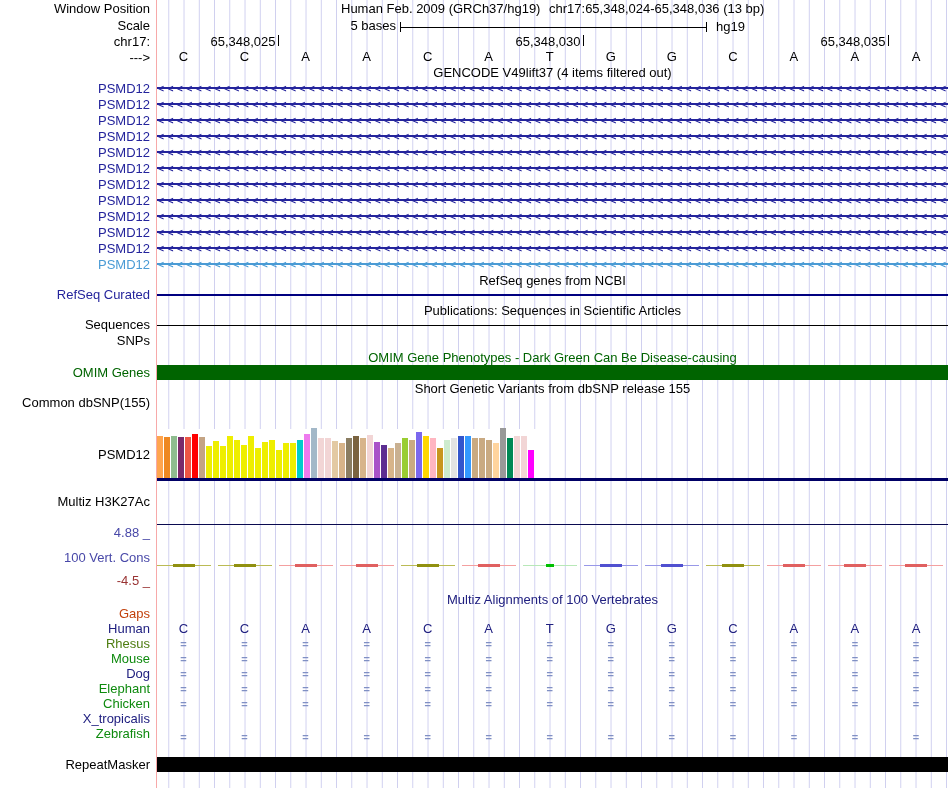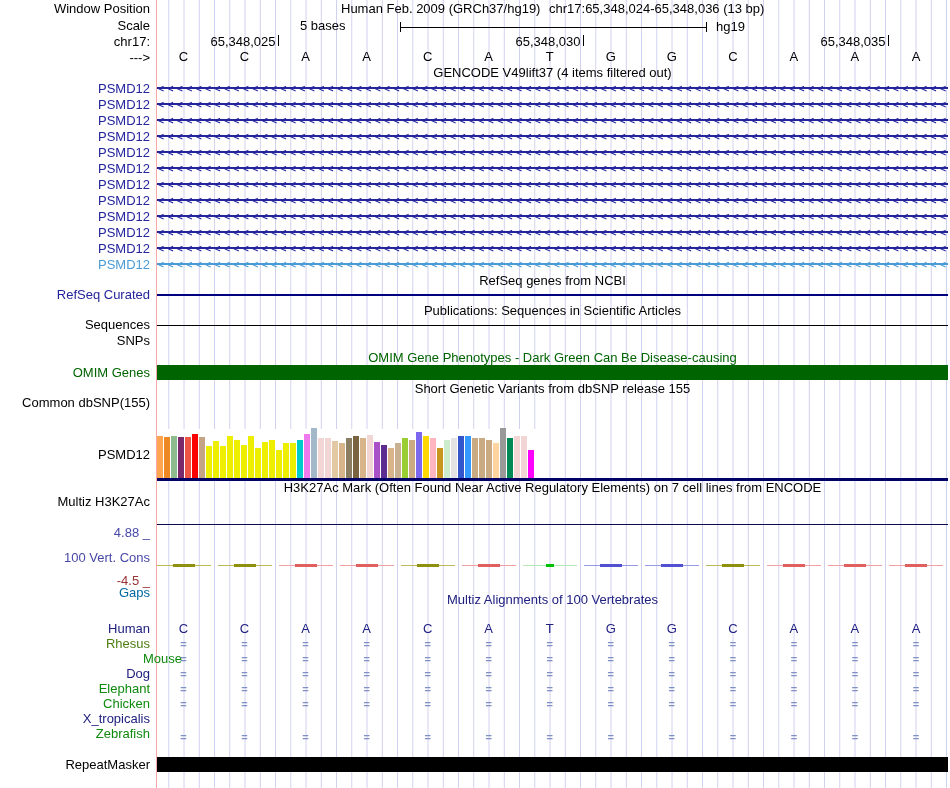--- a/index.html
+++ b/index.html
@@ -31,21 +31,21 @@
 
 <div id="browser">
   <div class="grid"></div>
   <div class="sep"></div>
 
   <div class="lbl" style="top:2px">Window Position</div>
   <div class="abs" style="left:341px;top:2px">Human Feb. 2009 (GRCh37/hg19)</div>
   <div class="abs" style="left:549px;top:2px">chr17:65,348,024-65,348,036 (13 bp)</div>
 
   <div class="lbl" style="top:19px">Scale</div>
-  <div class="abs" style="left:300px;top:19px;width:96px;text-align:left">5 bases</div>
+  <div class="abs" style="left:300px;top:19px;width:96px;text-align:right">5 bases</div>
   <div class="abs" style="left:400px;top:27px;width:307px;height:1px;background:#000"></div>
   <div class="tick" style="left:400px;top:22px;height:10px"></div>
   <div class="tick" style="left:706px;top:22px;height:10px"></div>
   <div class="abs" style="left:716px;top:20px">hg19</div>
 
   <div class="lbl" style="top:35px">chr17:</div>
   <div class="lbl" style="top:51px">---&gt;</div>
 
   <div class="title" style="top:66px">GENCODE V49lift37 (4 items filtered out)</div>
 
@@ -62,21 +62,20 @@
   <div class="lbl" style="top:366px;color:#006400">OMIM Genes</div>
   <div class="hline" style="top:365px;height:15px;background:#006400"></div>
 
   <div class="title" style="top:382px">Short Genetic Variants from dbSNP release 155</div>
   <div class="lbl" style="top:396px">Common dbSNP(155)</div>
 
   <div class="abs" style="left:157px;top:429px;width:382px;height:49px;background:#fff"></div>
   <div class="lbl" style="top:448px">PSMD12</div>
   <div class="hline" style="top:478px;height:3px;background:#000066"></div>
 
-  <div class="title" style="top:481px">H3K27Ac Mark (Often Found Near Active Regulatory Elements) on 7 cell lines from ENCODE</div>
   <div class="lbl" style="top:495px">Multiz H3K27Ac</div>
   <div class="hline" style="top:523.5px;height:1.5px;background:#0A0A50"></div>
 
   <div class="lbl" style="top:526px;color:#4848A8">4.88 _</div>
   <div class="lbl" style="top:551px;color:#4848A8">100 Vert. Cons</div>
   <div class="lbl" style="top:574px;color:#993333">-4.5 _</div>
 
   <div class="title" style="top:593px;color:#202080">Multiz Alignments of 100 Vertebrates</div>
 
   <div class="lbl" style="top:758px">RepeatMasker</div>
@@ -246,21 +245,21 @@
     </div>
     <div class="pm" style="left: 766.9px; top: 564.5px; width: 54px; background: rgb(244, 160, 160);">
       <div class="core" style="background: rgb(224, 96, 96); width: 22px; left: 16px;"></div>
     </div>
     <div class="pm" style="left: 827.94px; top: 564.5px; width: 54px; background: rgb(244, 160, 160);">
       <div class="core" style="background: rgb(224, 96, 96); width: 22px; left: 16px;"></div>
     </div>
     <div class="pm" style="left: 888.98px; top: 564.5px; width: 54px; background: rgb(244, 160, 160);">
       <div class="core" style="background: rgb(224, 96, 96); width: 22px; left: 16px;"></div>
     </div>
-    <div class="lbl" style="top: 586px; color: #0369a1;">Gaps</div>
+    <div class="lbl" style="top: 607px; color: #c2410c;">Gaps</div>
     <div class="lbl" style="top: 622px; color: rgb(32, 32, 128);">Human</div>
     <div class="base" style="left: 153.5px; top: 622px; color: rgb(32, 32, 128);">C</div>
     <div class="base" style="left: 214.54px; top: 622px; color: rgb(32, 32, 128);">C</div>
     <div class="base" style="left: 275.58px; top: 622px; color: rgb(32, 32, 128);">A</div>
     <div class="base" style="left: 336.62px; top: 622px; color: rgb(32, 32, 128);">A</div>
     <div class="base" style="left: 397.66px; top: 622px; color: rgb(32, 32, 128);">C</div>
     <div class="base" style="left: 458.7px; top: 622px; color: rgb(32, 32, 128);">A</div>
     <div class="base" style="left: 519.74px; top: 622px; color: rgb(32, 32, 128);">T</div>
     <div class="base" style="left: 580.78px; top: 622px; color: rgb(32, 32, 128);">G</div>
     <div class="base" style="left: 641.82px; top: 622px; color: rgb(32, 32, 128);">G</div>
@@ -275,21 +274,21 @@
     <div class="eq" style="left: 336.62px; top: 638px; color: rgb(128, 144, 196);">=</div>
     <div class="eq" style="left: 397.66px; top: 638px; color: rgb(128, 144, 196);">=</div>
     <div class="eq" style="left: 458.7px; top: 638px; color: rgb(128, 144, 196);">=</div>
     <div class="eq" style="left: 519.74px; top: 638px; color: rgb(128, 144, 196);">=</div>
     <div class="eq" style="left: 580.78px; top: 638px; color: rgb(128, 144, 196);">=</div>
     <div class="eq" style="left: 641.82px; top: 638px; color: rgb(128, 144, 196);">=</div>
     <div class="eq" style="left: 702.86px; top: 638px; color: rgb(128, 144, 196);">=</div>
     <div class="eq" style="left: 763.9px; top: 638px; color: rgb(128, 144, 196);">=</div>
     <div class="eq" style="left: 824.94px; top: 638px; color: rgb(128, 144, 196);">=</div>
     <div class="eq" style="left: 885.98px; top: 638px; color: rgb(128, 144, 196);">=</div>
-    <div class="lbl" style="top: 652px; color: rgb(14, 138, 14); margin-left: 32px;">Mouse</div>
+    <div class="lbl" style="top: 652px; color: rgb(14, 138, 14);">Mouse</div>
     <div class="eq" style="left: 153.5px; top: 653px; color: rgb(128, 144, 196);">=</div>
     <div class="eq" style="left: 214.54px; top: 653px; color: rgb(128, 144, 196);">=</div>
     <div class="eq" style="left: 275.58px; top: 653px; color: rgb(128, 144, 196);">=</div>
     <div class="eq" style="left: 336.62px; top: 653px; color: rgb(128, 144, 196);">=</div>
     <div class="eq" style="left: 397.66px; top: 653px; color: rgb(128, 144, 196);">=</div>
     <div class="eq" style="left: 458.7px; top: 653px; color: rgb(128, 144, 196);">=</div>
     <div class="eq" style="left: 519.74px; top: 653px; color: rgb(128, 144, 196);">=</div>
     <div class="eq" style="left: 580.78px; top: 653px; color: rgb(128, 144, 196);">=</div>
     <div class="eq" style="left: 641.82px; top: 653px; color: rgb(128, 144, 196);">=</div>
     <div class="eq" style="left: 702.86px; top: 653px; color: rgb(128, 144, 196);">=</div>

